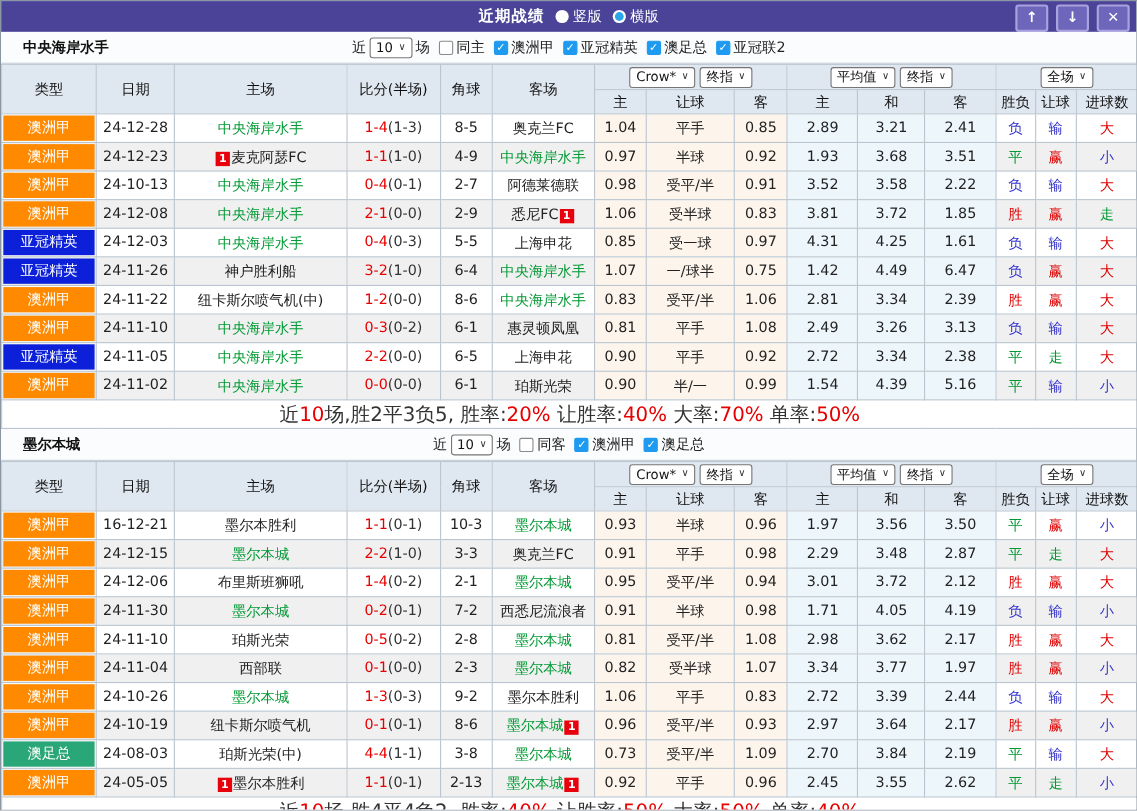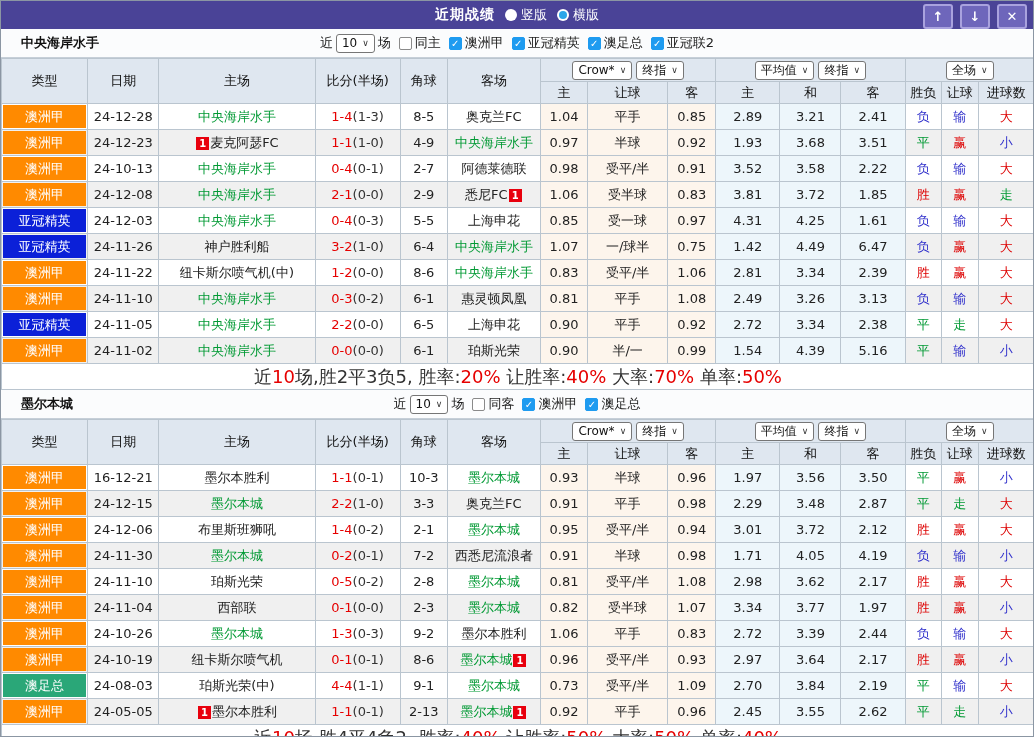--- a/index.html
+++ b/index.html
@@ -610,21 +610,21 @@
               <td style="color: rgb(221, 0, 0);">赢</td>
               <td style="color: rgb(51, 51, 204);">小</td>
             </tr>
             <tr>
               <td>
                 <div class="lg-badge" style="background: rgb(42, 167, 120);">澳足总</div>
               </td>
               <td>24-08-03</td>
               <td><span class="">珀斯光荣(中)</span></td>
               <td><span class="ft">4-4</span><span class="ht">(1-1)</span></td>
-              <td>9-1</td>
+              <td>3-8</td>
               <td><span class="focal">墨尔本城</span></td>
               <td class="c-odds">0.73</td>
               <td class="c-odds">受平/半</td>
               <td class="c-odds">1.09</td>
               <td class="c-avg">2.70</td>
               <td class="c-avg">3.84</td>
               <td class="c-avg">2.19</td>
               <td style="color: rgb(0, 153, 51);">平</td>
               <td style="color: rgb(51, 51, 204);">输</td>
               <td style="color: rgb(221, 0, 0);">大</td>

